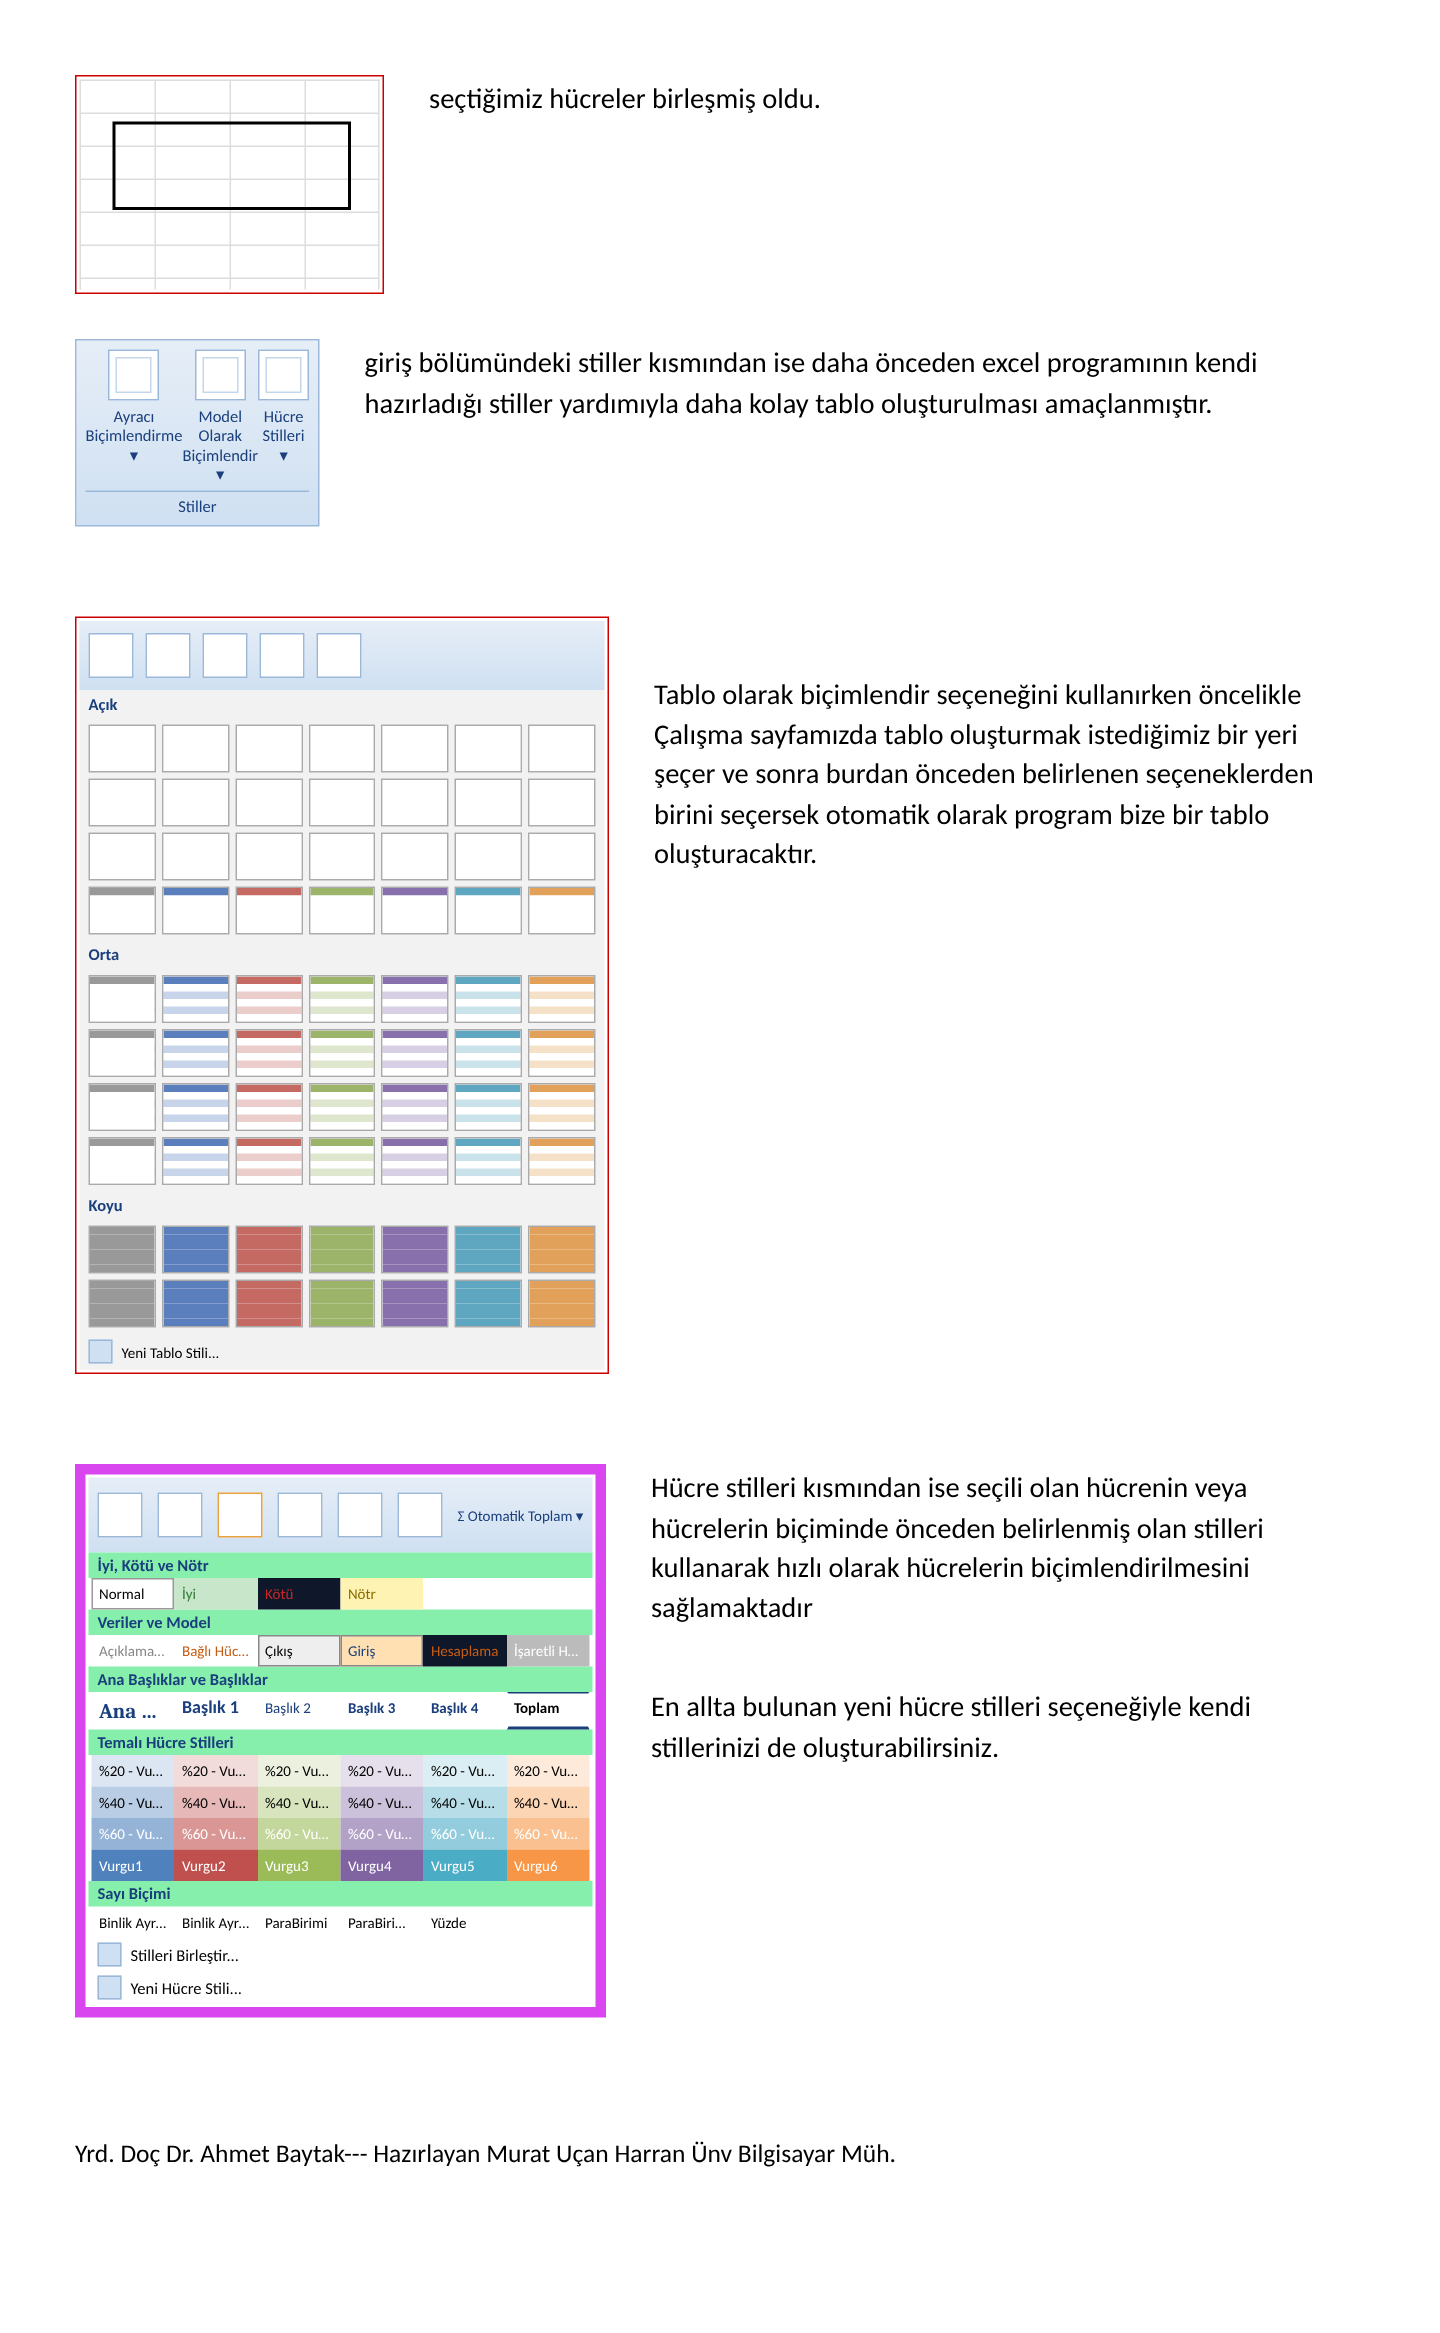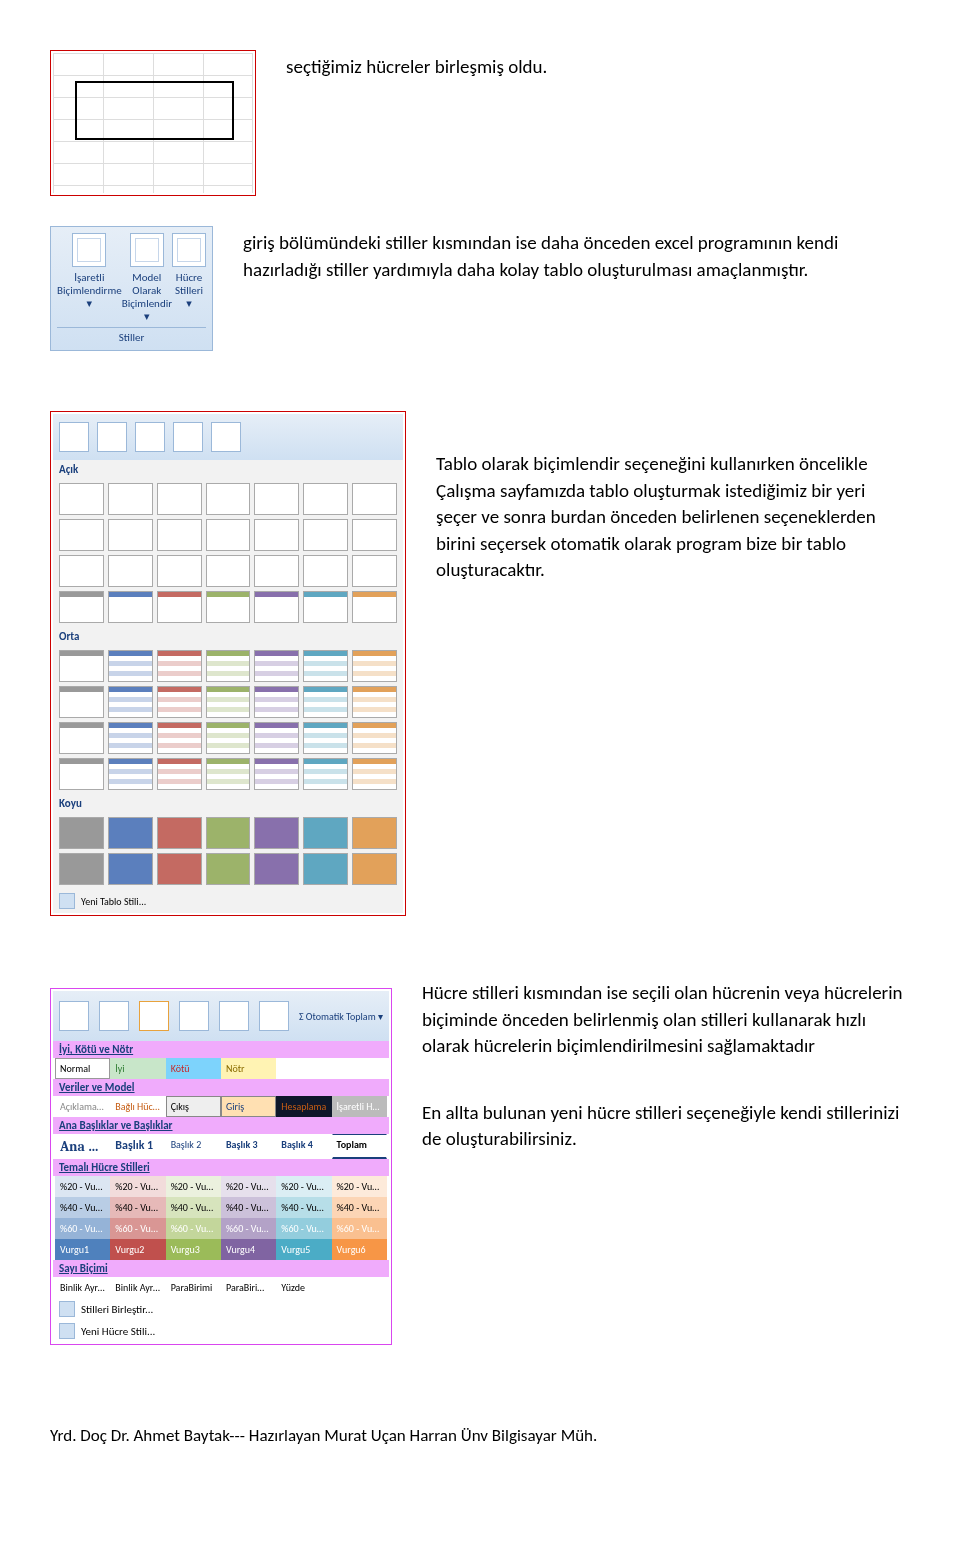--- a/index.html
+++ b/index.html
@@ -141,43 +141,41 @@
 
   .section4 {
     display: flex;
     gap: 30px;
     align-items: flex-start;
     margin-bottom: 80px;
   }
   .cell-styles {
     width: 490px;
     font-size: 11px;
-    border:1px solid #d946ef;
+    border:7px solid #d946ef;
     padding:2px;
-    margin-top:12px;
   }
   .cs-inner{background:#fff;}
   .cs-toolbar {
     height:50px;
     background: linear-gradient(#e6eef7,#cfe0f2);
     display:flex;
     align-items:center;
     gap:10px;
     padding:0 6px;
     color:#1a3f7c;
     font-size:10px;
     white-space:nowrap;
     overflow:hidden;
   }
   .cs-section {
     padding: 2px 6px;
     color: #1a3f7c;
     font-weight: bold;
-    background:#f0abfc;
-    text-decoration:underline;
+    background:#86efac;
   }
   .cs-row {
     display: grid;
     grid-template-columns: repeat(6, 1fr);
     gap: 0;
     padding: 0 2px;
   }
   .cs-cell {
     padding: 3px 4px;
     font-size: 10px;
@@ -226,21 +224,21 @@
     </div>
   </div>
   <div class="para">seçtiğimiz hücreler birleşmiş oldu.</div>
 </div>
 
 <div class="section2">
   <div class="ribbon-styles">
     <div class="icons">
       <div class="rib-icon">
         <div class="box"></div>
-        <span>İşaretli</span>
+        <span>Ayracı</span>
         <span><span>Biçimlendirme</span> ▾</span>
       </div>
       <div class="rib-icon">
         <div class="box"></div>
         <span>Model Olarak</span>
         <span><span>Biçimlendir</span> ▾</span>
       </div>
       <div class="rib-icon">
         <div class="box"></div>
         <span>Hücre</span>
@@ -850,21 +848,21 @@
       <div class="tbar-ico"></div>
           <div class="tbar-ico"></div>
           <div class="tbar-ico"></div>
       <span>Σ Otomatik Toplam ▾</span>
     </div>
 
     <div class="cs-section">İyi, Kötü ve Nötr</div>
     <div class="cs-row" id="cs-row1">
           <div class="cs-cell" style="background:#fff;border:1px solid #999">Normal</div>
           <div class="cs-cell" style="background:#c8e6c9;color:#2e7d32">İyi</div>
-          <div class="cs-cell" style="background:#7dd3fc;color:#c62828">Kötü</div>
+          <div class="cs-cell" style="background:#0f172a;color:#c62828">Kötü</div>
           <div class="cs-cell" style="background:#fff3b3;color:#8a6d00">Nötr</div>
           <div class="cs-cell" style=""></div>
           <div class="cs-cell" style=""></div>
         </div>
 
     <div class="cs-section">Veriler ve Model</div>
     <div class="cs-row" id="cs-row2a">
           <div class="cs-cell" style="color:#888">Açıklama Me...</div>
           <div class="cs-cell" style="color:#c65d14">Bağlı Hücre</div>
           <div class="cs-cell" style="background:#eee;border:1px solid #888">Çıkış</div>

